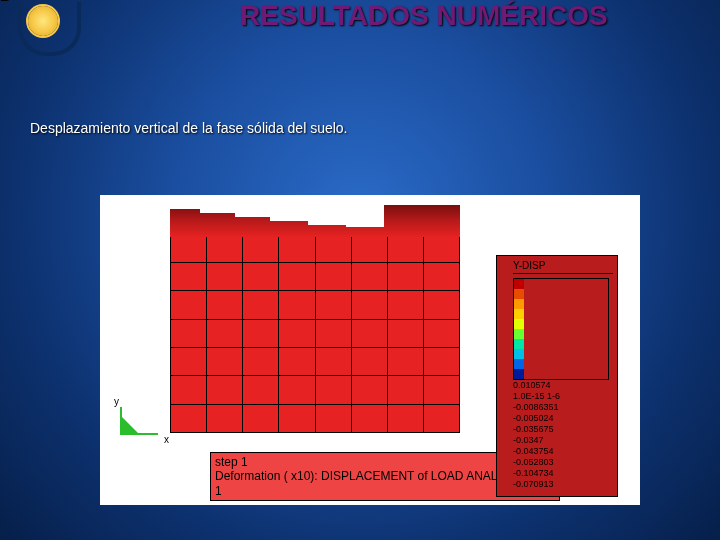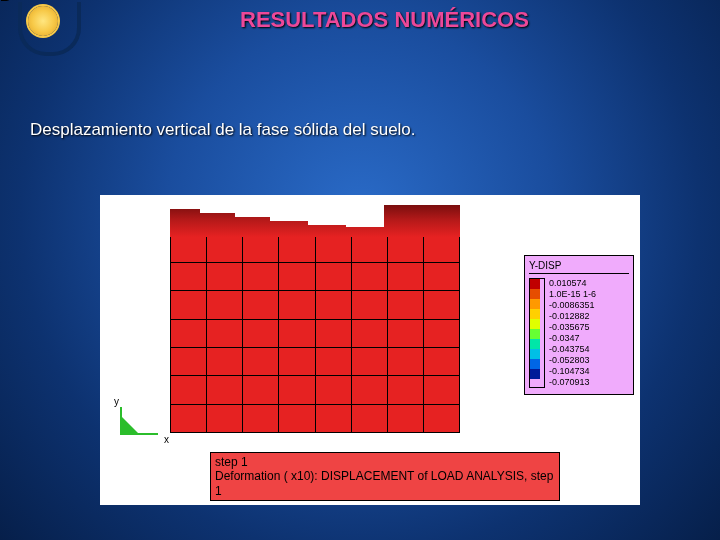--- a/index.html
+++ b/index.html
@@ -37,30 +37,30 @@
   .logo-sun {
     position:absolute;
     left:28px; top:6px;
     width:30px; height:30px;
     border-radius:50%;
     background: radial-gradient(circle,#ffe680 0%,#f7c948 50%,#e0a020 100%);
     box-shadow:0 0 0 2px #f7c948;
   }
   .title {
     position:absolute;
-    top:7px; left:240px;
-    font-size:22px;
+    top:0; left:240px;
+    font-size:28px;
     font-weight:bold;
-    color:#ec4899;
+    color:#701a75;
     text-shadow:1px 1px 2px #000;
   }
   .subtitle {
     position:absolute;
     top:120px; left:30px;
-    font-size:17px;
+    font-size:14px;
     color:#fff;
     text-shadow:1px 1px 2px #000;
   }
 
   
   .figure {
     position:absolute;
     left:100px; top:195px;
     width:540px; height:310px;
     background:#fff;
@@ -132,44 +132,44 @@
     border:1px solid #000;
     background:#ef4444;
     font-size:12px;
     line-height:1.2;
     padding:2px 4px;
   }
 
   
   .legend {
     position:absolute;
-    right:6px; top:60px;
+    right:22px; top:60px;
     width:100px;
     border:1px solid #000;
-    background:#f0abfc;
+    background:#b91c1c;
     font-size:9px;
-    padding:4px 4px 6px 4px;
+    padding:4px 4px 6px 16px;
   }
   .legend-title {
     font-size:10px;
     padding-bottom:2px;
     border-bottom:1px solid #000;
     margin-bottom:4px;
   }
   .swatch {
     width:10px; height:11px;
     margin-right:4px;
     flex:0 0 10px;
   }
   .swatch-col {
     display:flex; flex-direction:column;
     margin-right:4px;
     border:1px solid #000;
   }
-  .legend-entries { display:flex; }
+  .legend-entries { display:flex;flex-direction:column; }
   .legend-labels { display:flex; flex-direction:column; }
   .legend-labels span { height:11px; line-height:11px; }
 </style>
 </head>
 <body>
 
 <div class="logo-wrap">
   <div class="unne-text">UNNE</div>
   <div class="logo-u"></div>
   <div class="logo-sun"></div>
@@ -301,21 +301,21 @@
           <div class="swatch" style="background: rgb(102, 255, 51);"></div>
           <div class="swatch" style="background: rgb(0, 230, 168);"></div>
           <div class="swatch" style="background: rgb(0, 191, 230);"></div>
           <div class="swatch" style="background: rgb(0, 102, 230);"></div>
           <div class="swatch" style="background: rgb(0, 26, 153);"></div>
         </div>
       <div class="legend-labels" id="legend-labels">
           <span>0.010574</span>
           <span>1.0E-15 1-6</span>
           <span>-0.0086351</span>
-          <span>-0.012882</span>
+          <span>-0.005024</span>
           <span>-0.035675</span>
           <span>-0.0347</span>
           <span>-0.043754</span>
           <span>-0.052803</span>
           <span>-0.104734</span>
           <span>-0.070913</span>
         </div>
     </div>
   </div>
 

